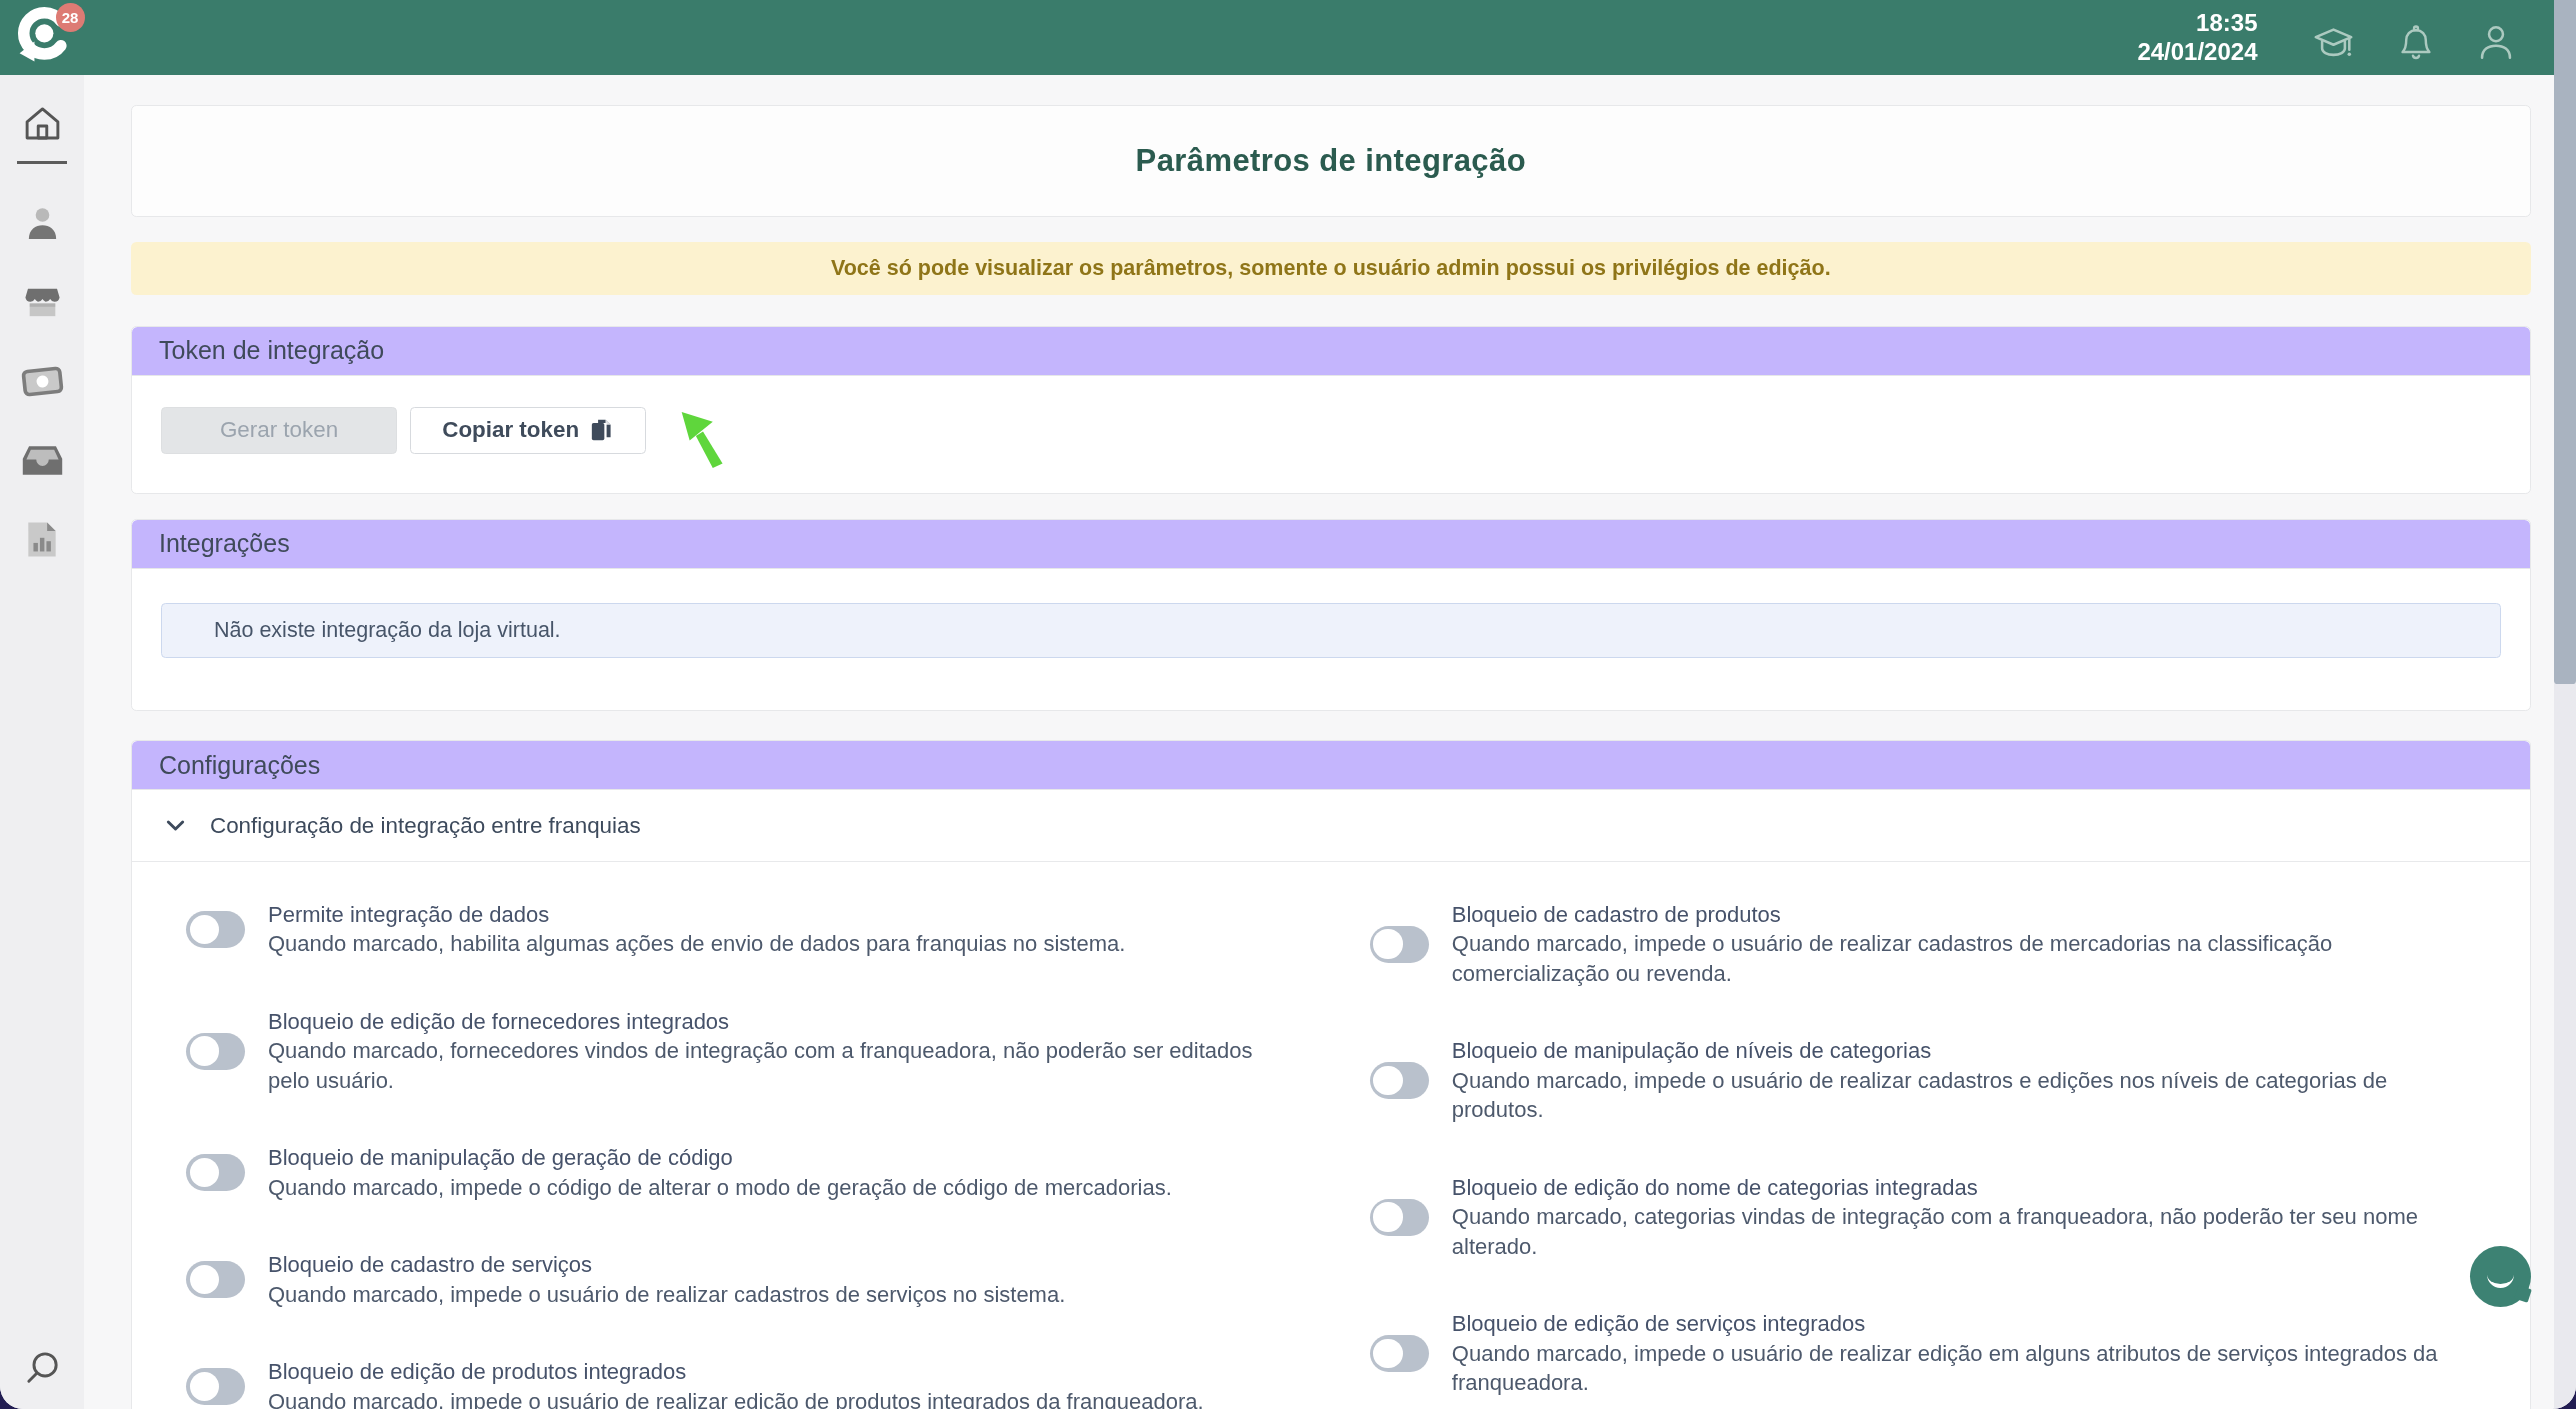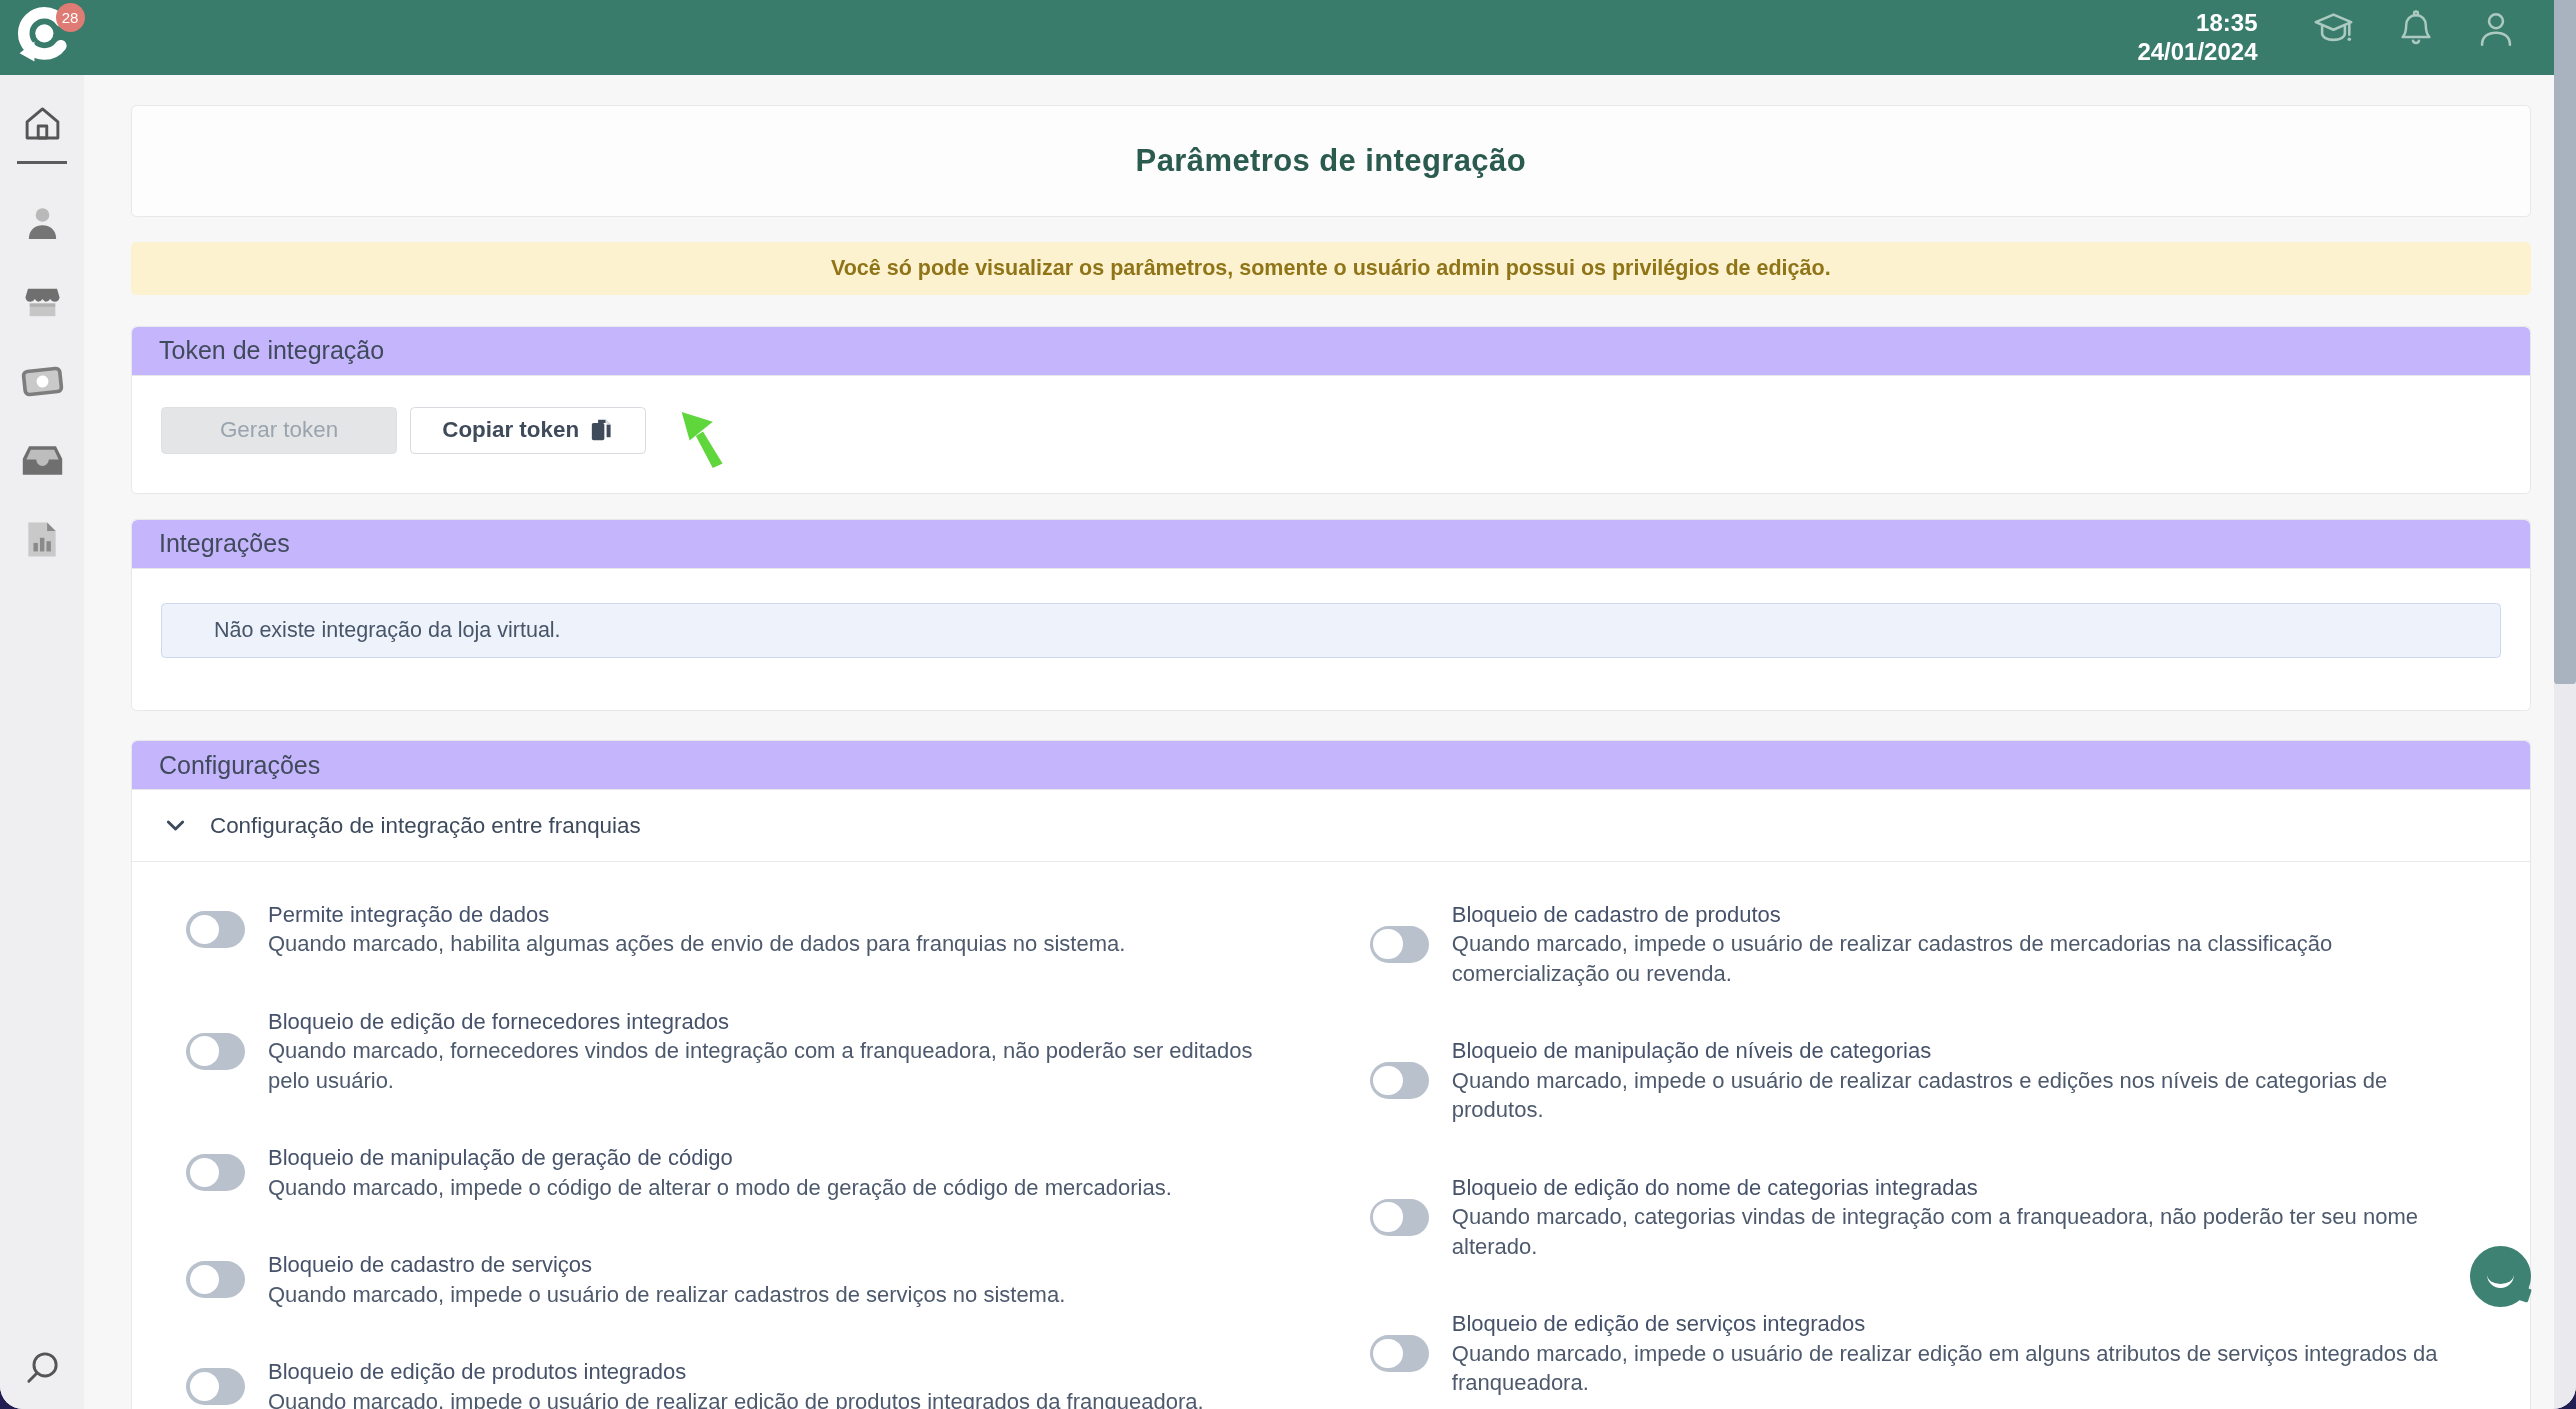--- a/index.html
+++ b/index.html
@@ -6,23 +6,23 @@
   html,body { width:2576px; height:1410px; overflow:hidden; }
   body { background:#221d52; font-family:"Liberation Sans", sans-serif; }
 
   .frame { position:absolute; inset:0; border-radius:0 0 23px 23px; overflow:hidden; background:#f7f7f8; }
 
   
   .topbar { position:absolute; top:0; left:0; width:2554px; height:75px; background:#3a7c6b;
             display:flex; align-items:center; padding:0 39px 0 12.5px; }
   .logo-wrap { position:relative; width:72px; height:72px; }
   .logo-badge { position:absolute; top:1.8px; right:0px; width:29px; height:29px; border-radius:50%;
-                background:#dd7b74; color:#fff; font-size:15px; font-weight:400;
+                background:#dd7b74; color:#fff; font-size:15px; font-weight:700;
                 display:flex; align-items:center; justify-content:center; z-index:2; }
-  .topbar-right { margin-left:auto; display:flex; align-items:flex-start; gap:42px; }
+  .topbar-right { margin-left:auto; display:flex; align-items:flex-end; gap:42px; }
   .datetime { color:#ffffff; text-align:right; font-size:24px; font-weight:700; line-height:1.2; margin-right:12.5px; }
   .top-icon { opacity:.72; }
 
   
   .scrollbar { position:absolute; top:0; right:0; width:22.4px; height:100%; background:#e9e9ee; }
   .scrollbar-thumb { width:100%; height:684px; background:#a9b3c0; border-radius:0 0 3.6px 3.6px; }
 
   
   .sidebar { position:absolute; top:75px; left:0; width:84px; bottom:0; background:#efeff1;
              display:flex; flex-direction:column; align-items:center; padding-top:27px; }

